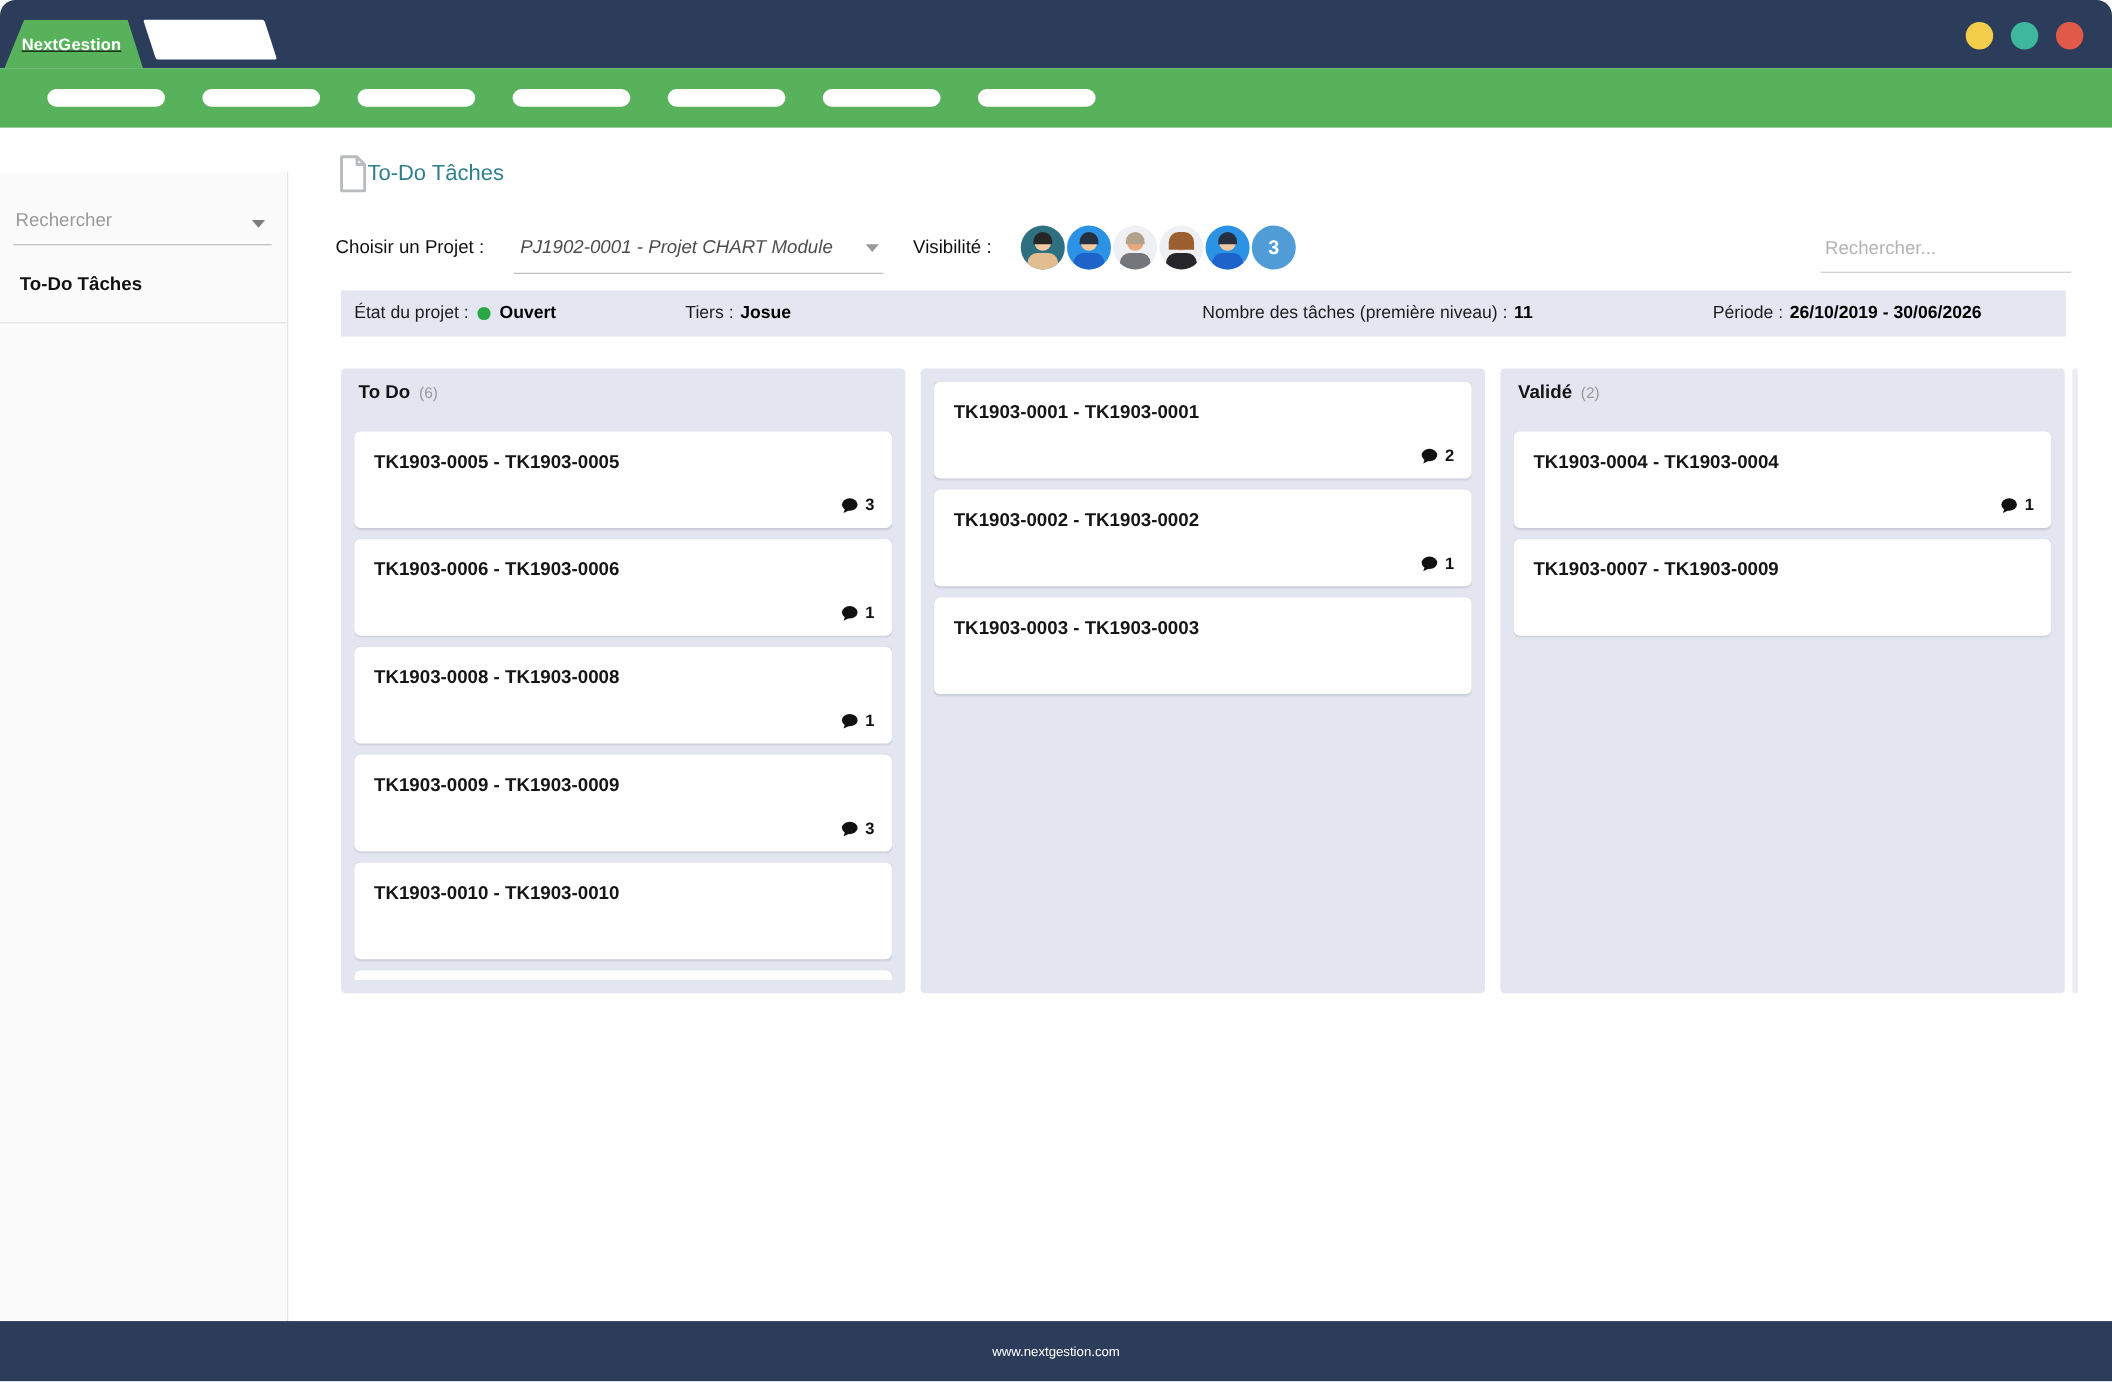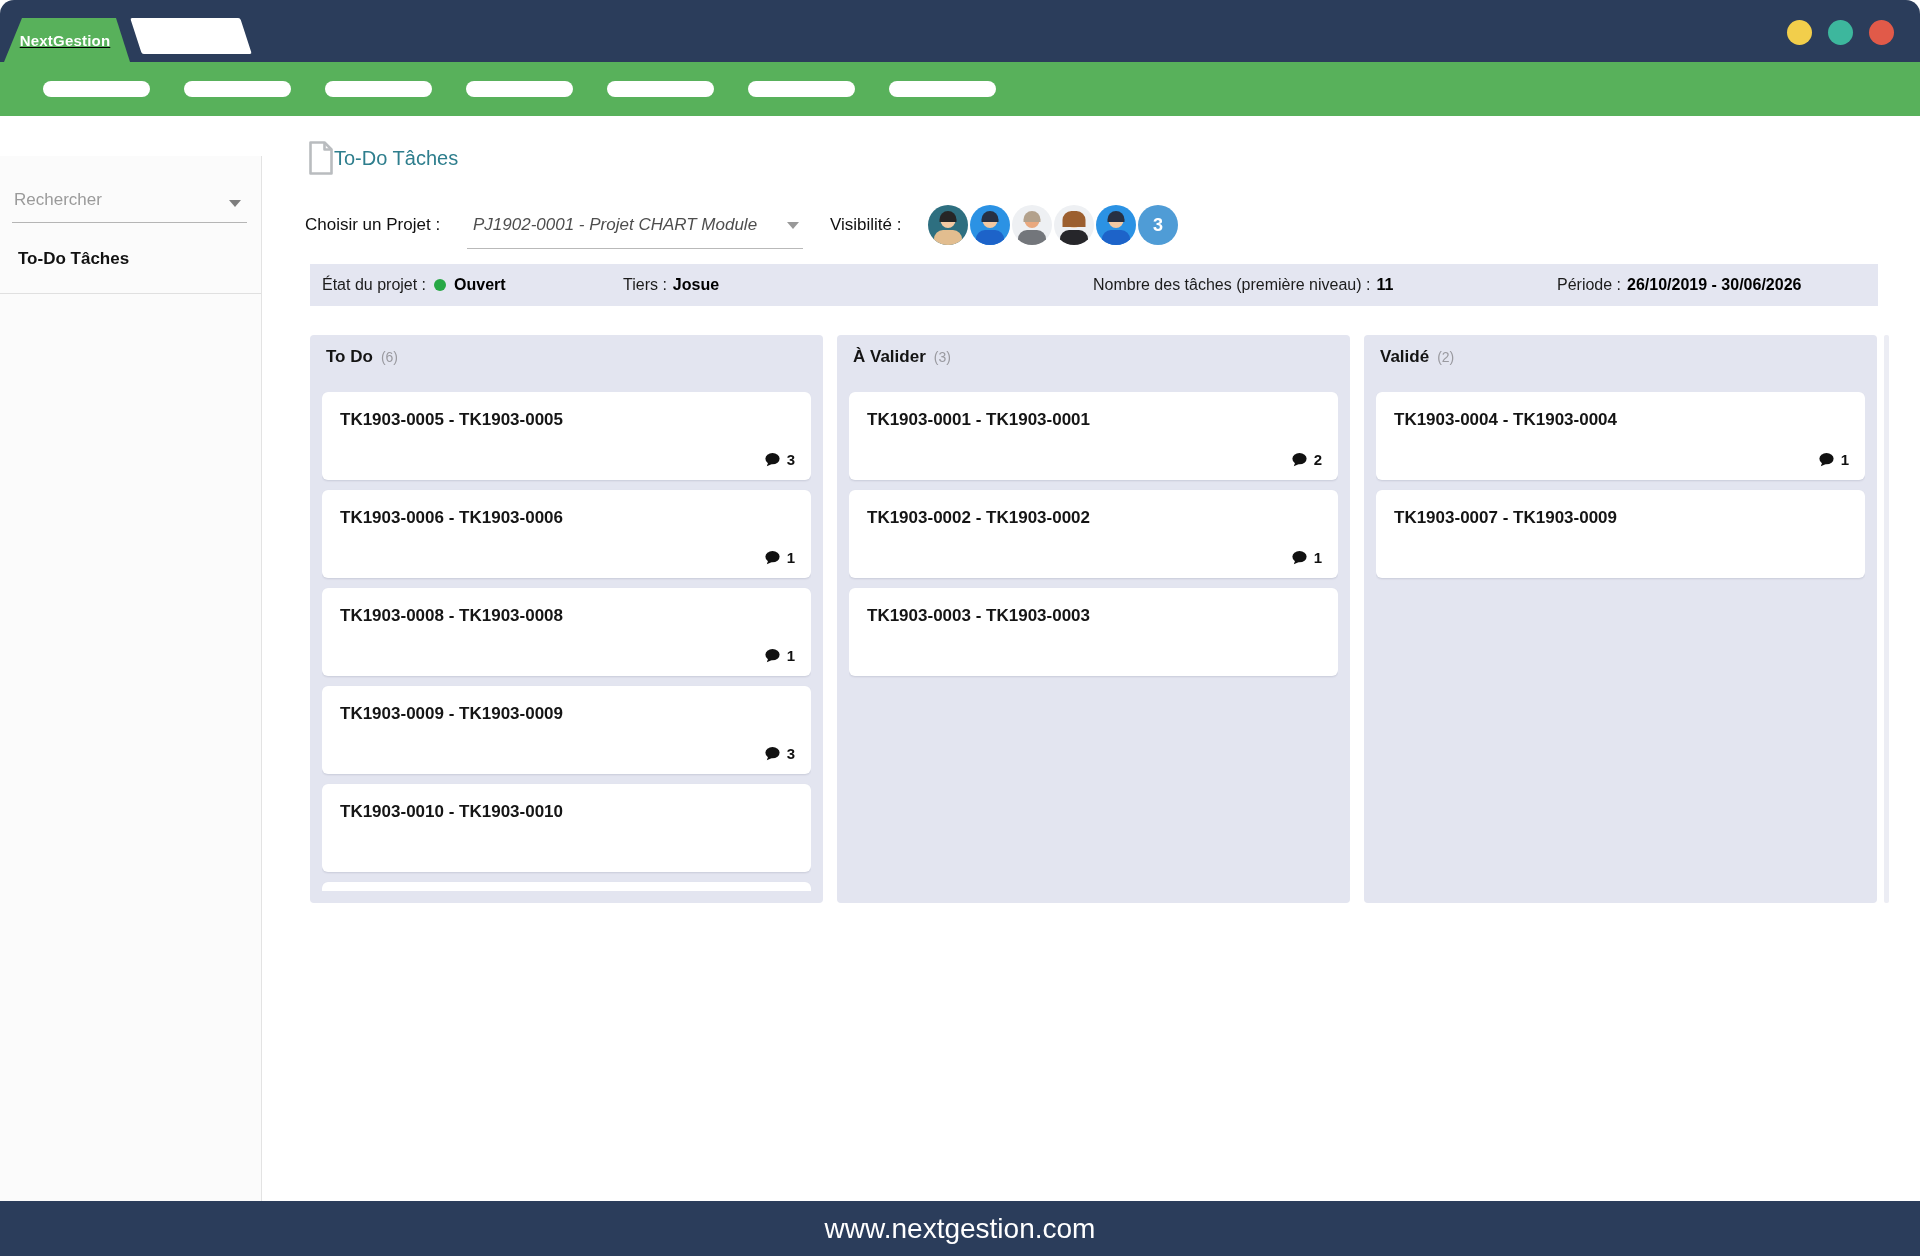--- a/index.html
+++ b/index.html
@@ -70,21 +70,21 @@
   .cards{height:499px;overflow:hidden;}
   .card{position:relative;height:88px;background:#fff;border-radius:6px;margin-bottom:10px;box-shadow:0 1px 2px rgba(40,50,80,.14);box-sizing:border-box;cursor:pointer;}
   .card-title{position:absolute;left:18px;top:18px;font-size:17px;font-weight:bold;color:#151515;white-space:nowrap;}
   .badge{position:absolute;right:16px;bottom:12px;display:flex;align-items:center;gap:6px;}
   .badge svg{display:block;}
   .badge .cnt{font-size:15px;font-weight:bold;color:#111;}
   .sliver{position:absolute;top:335px;left:1884px;width:5px;height:568px;background:#ecedf4;border-radius:2px;}
 
   
   .app-footer{position:absolute;left:0;bottom:0;width:1920px;height:55px;background:#2b3d5b;display:flex;align-items:center;justify-content:center;}
-  .app-footer span{color:#fff;font-size:28px;}
+  .app-footer span{color:#fff;font-size:12px;}
 </style>
 </head>
 <body>
 
 <div class="screen">
 
   <header class="app-header">
     <div class="brand-tab">
       <span>NextGestion</span>
     </div>
@@ -152,20 +152,23 @@
           <span class="head"></span>
           <span class="torso"></span>
         </div>
         <div class="av av-boy" style="background: rgb(43, 146, 228);">
           <span class="hair"></span>
           <span class="head"></span>
           <span class="torso"></span>
         </div>
         <div class="av av-count" style="background: rgb(79, 156, 214);">3</div>
       </div>
+    <div class="top-search">
+      <input type="text" placeholder="Rechercher..." style="">
+    </div>
   </div>
 
   <div class="status-bar">
     <div class="st-item st-state">
       <span>État du projet :</span>
       <span class="st-dot" id="state-dot" style="background: rgb(39, 168, 69);"></span>
       <b>Ouvert</b>
     </div>
     <div class="st-item st-tiers">
       <span>Tiers :</span>
@@ -228,24 +231,20 @@
               <span class="cnt">3</span>
             </div>
           </div>
           <div class="card">
             <div class="card-title">TK1903-0010 - TK1903-0010</div>
           </div>
           <div class="card partial"></div>
         </div>
       </div>
       <div class="column">
-        <div class="col-head">
-          <span class="col-title">À Valider</span>
-          <span class="col-count">(3)</span>
-        </div>
         <div class="cards">
           <div class="card">
             <div class="card-title">TK1903-0001 - TK1903-0001</div>
             <div class="badge">
               <svg width="17" height="15" viewBox="0 0 20 18">
                 <ellipse cx="10" cy="8" rx="8.5" ry="6.8" fill="#111"></ellipse>
                 <path d="M5 12 L3.2 17.2 L10 14 Z" fill="#111"></path>
               </svg>
               <span class="cnt">2</span>
             </div>

